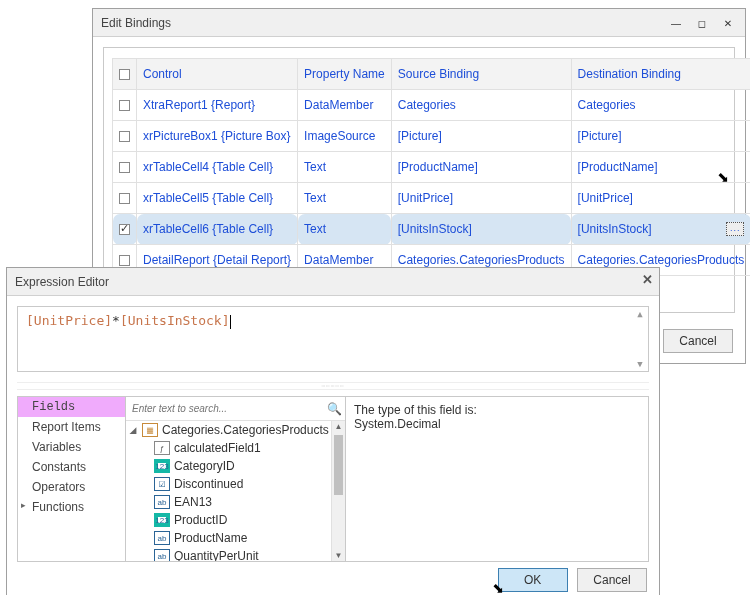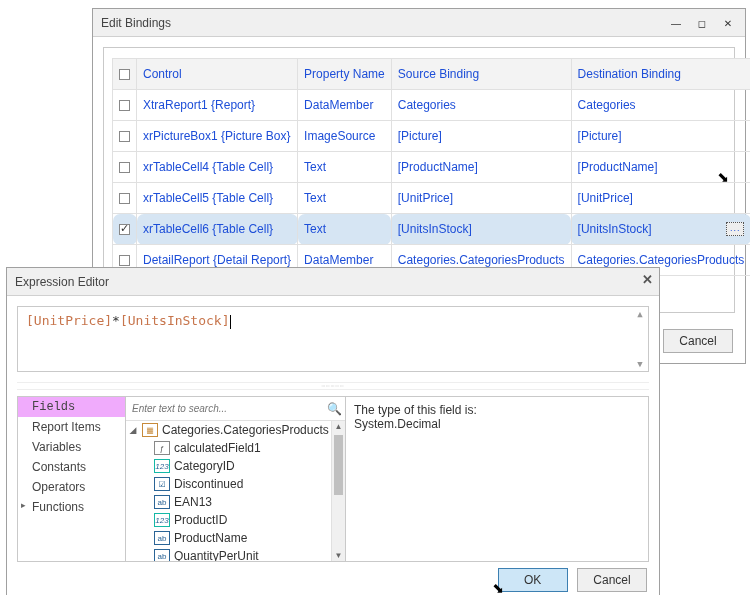--- a/index.html
+++ b/index.html
@@ -292,21 +292,21 @@
     width: 16px;
     height: 14px;
     align-items: center;
     justify-content: center;
     font-size: 8px;
     background: #fff;
     color: #2a6496;
   }
   .ticon.table { border: 1px solid #c78a3a; color: #c78a3a; }
   .ticon.f     { border: 1px solid #888; color: #555; }
-  .ticon.num   { border: 1px solid #14b8a6; font-style: italic; }
+  .ticon.num   { border: 4px solid #14b8a6; }
   .ticon.bool  { border: 1px solid #2a6496; }
   .ticon.str   { border: 1px solid #2a6496; }
   .desc-pane {
     flex: 1;
     padding: 6px 8px;
     font-size: 12px;
     color: #333;
   }
   .close-x {
     position: absolute;

